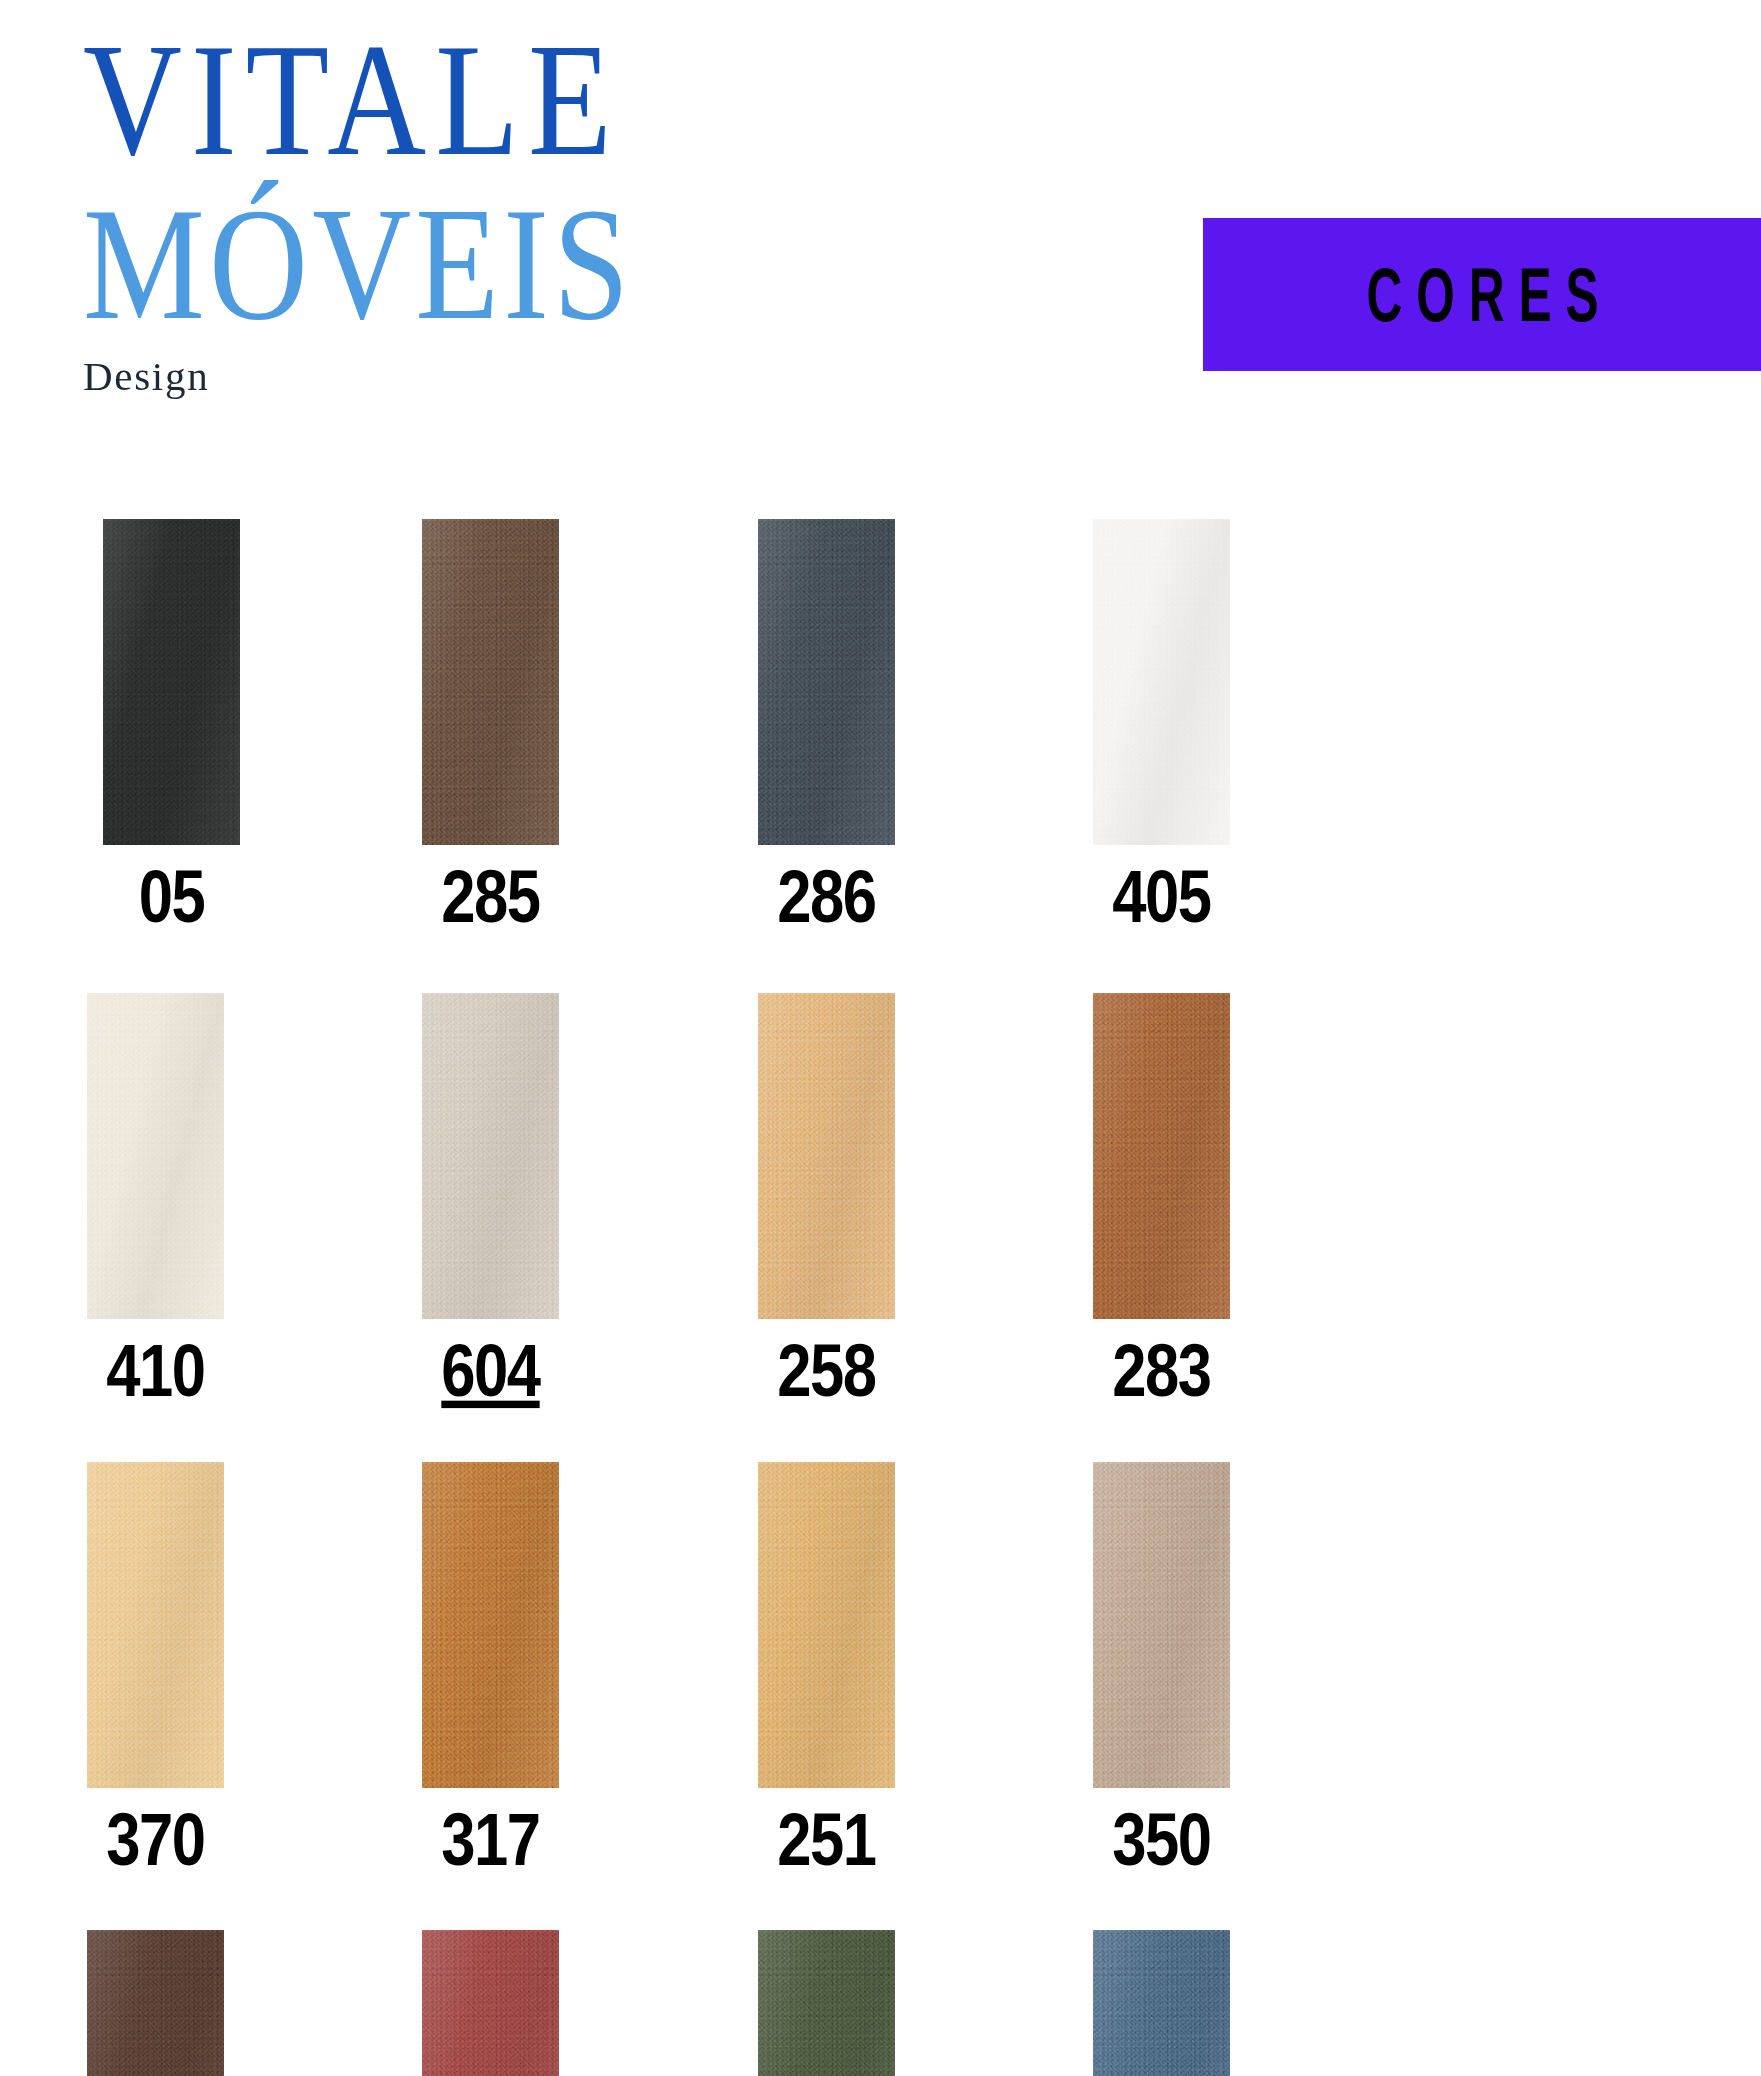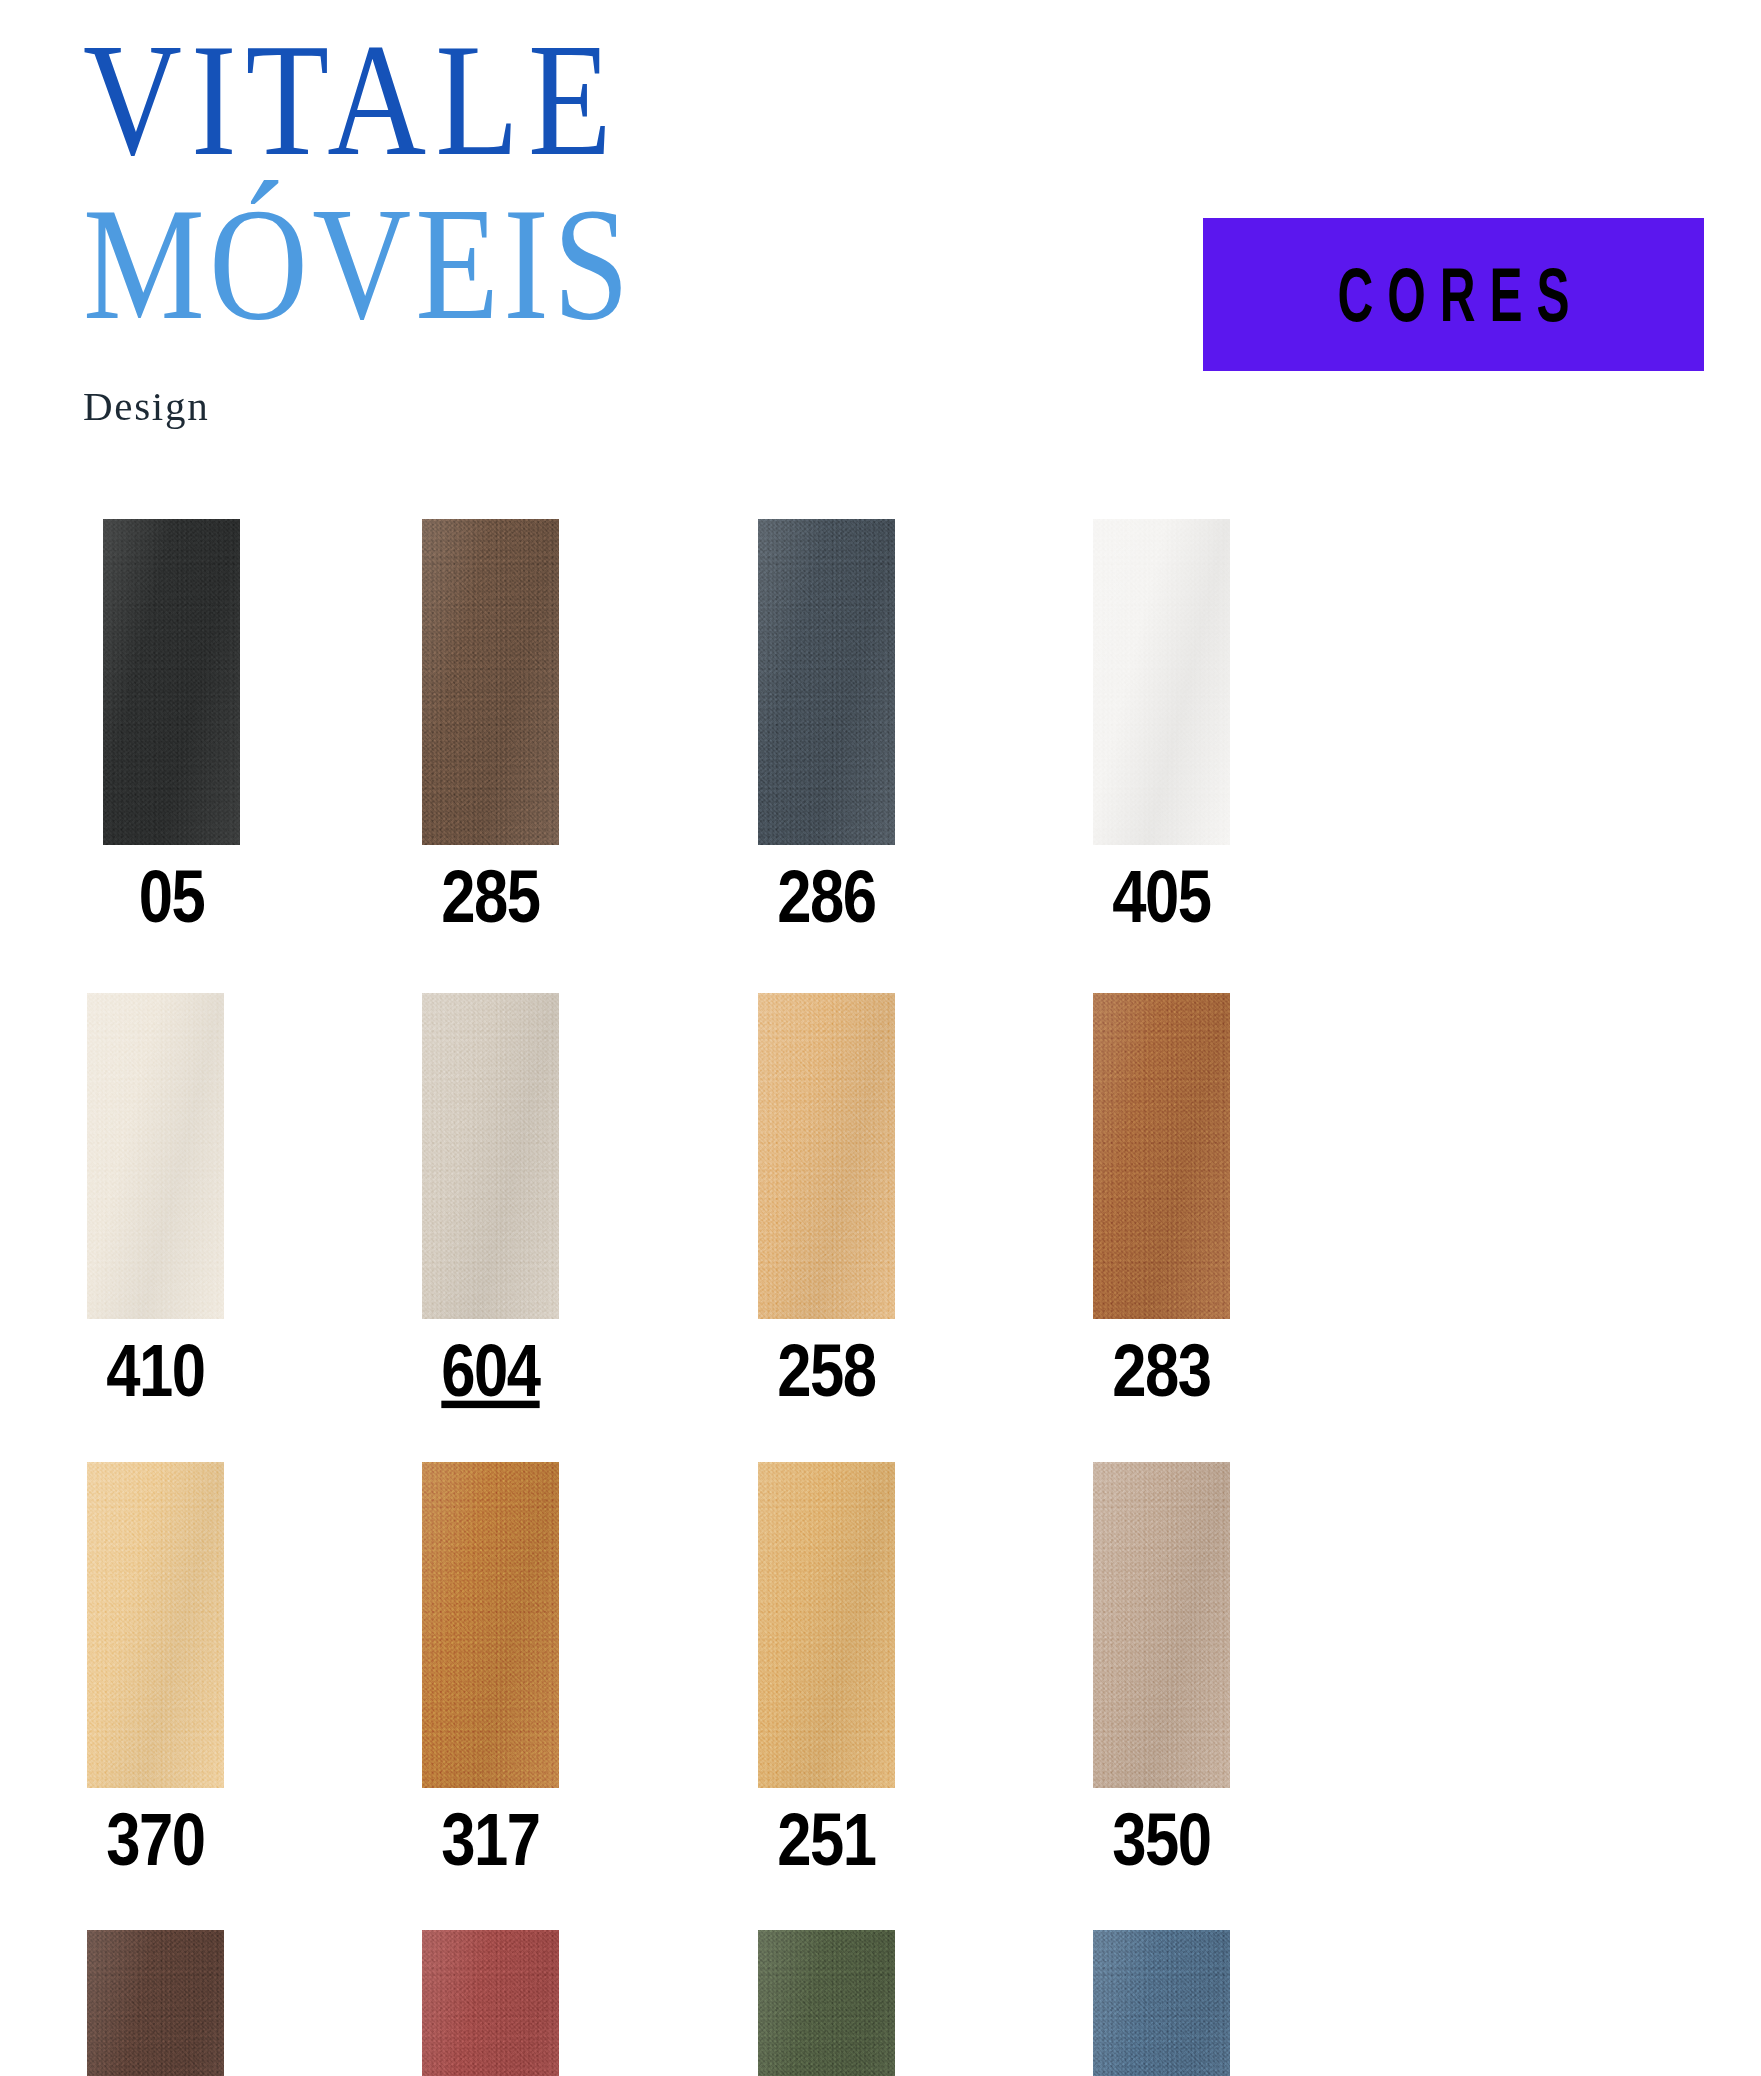--- a/index.html
+++ b/index.html
@@ -51,28 +51,28 @@
     transform:scaleY(1.18);
     transform-origin:top center;
   }
   .brand-sub {
     font-family:"Liberation Serif", serif;
     font-size:41px;
     letter-spacing:1.7px;
     color:#1D2A35;
     font-weight:400;
     display:block;
-    margin-top:67px;
+    margin-top:37px;
   }
 
   .cores-badge {
     position:absolute;
     left:1203px;
     top:218px;
-    width:501px;
+    width:559px;
     height:153px;
     background:#5B17EE;
     display:flex;
     align-items:center;
     justify-content:center;
   }
   .cores-badge-label {
     font-family:"Liberation Sans", sans-serif;
     font-size:62px;
     font-weight:700;

